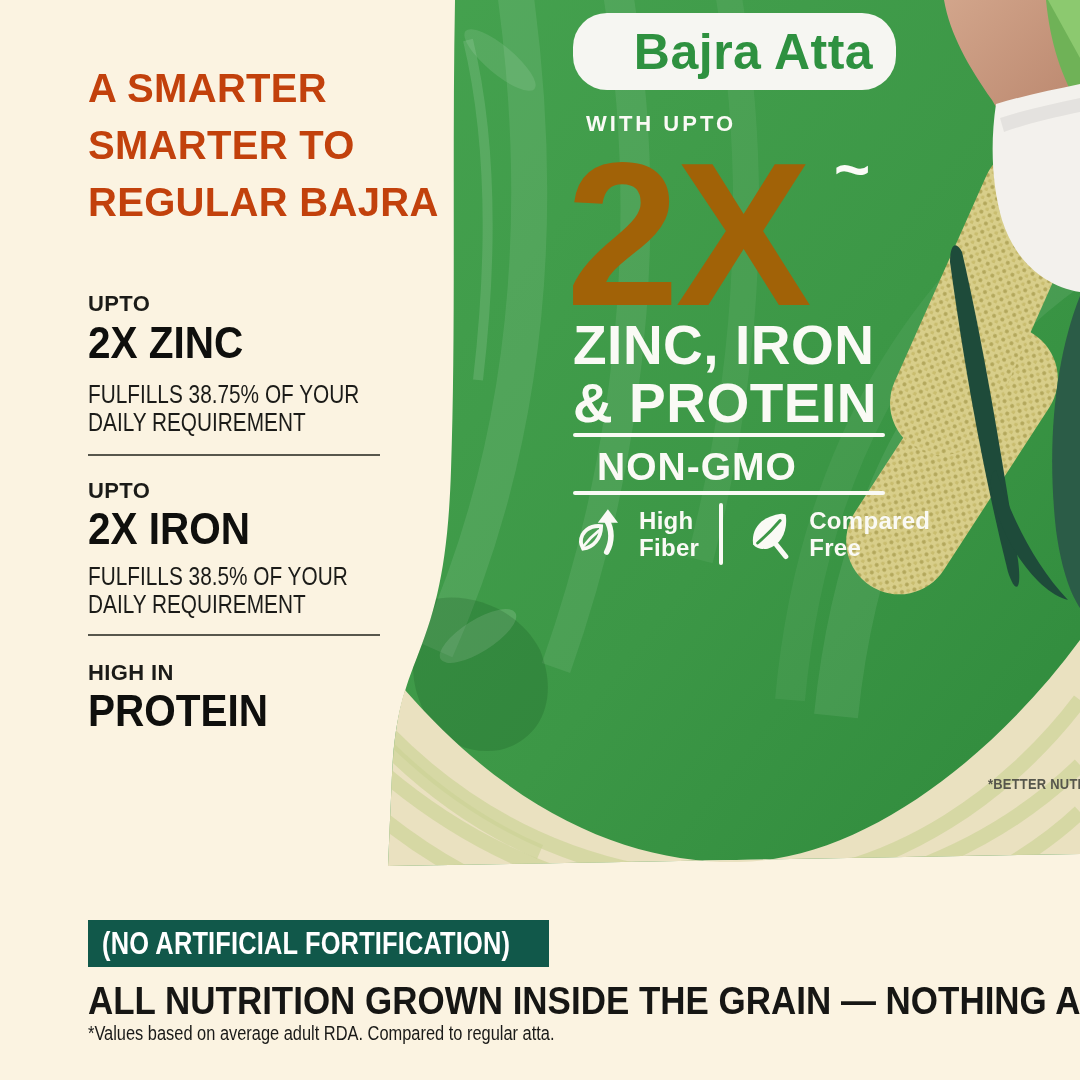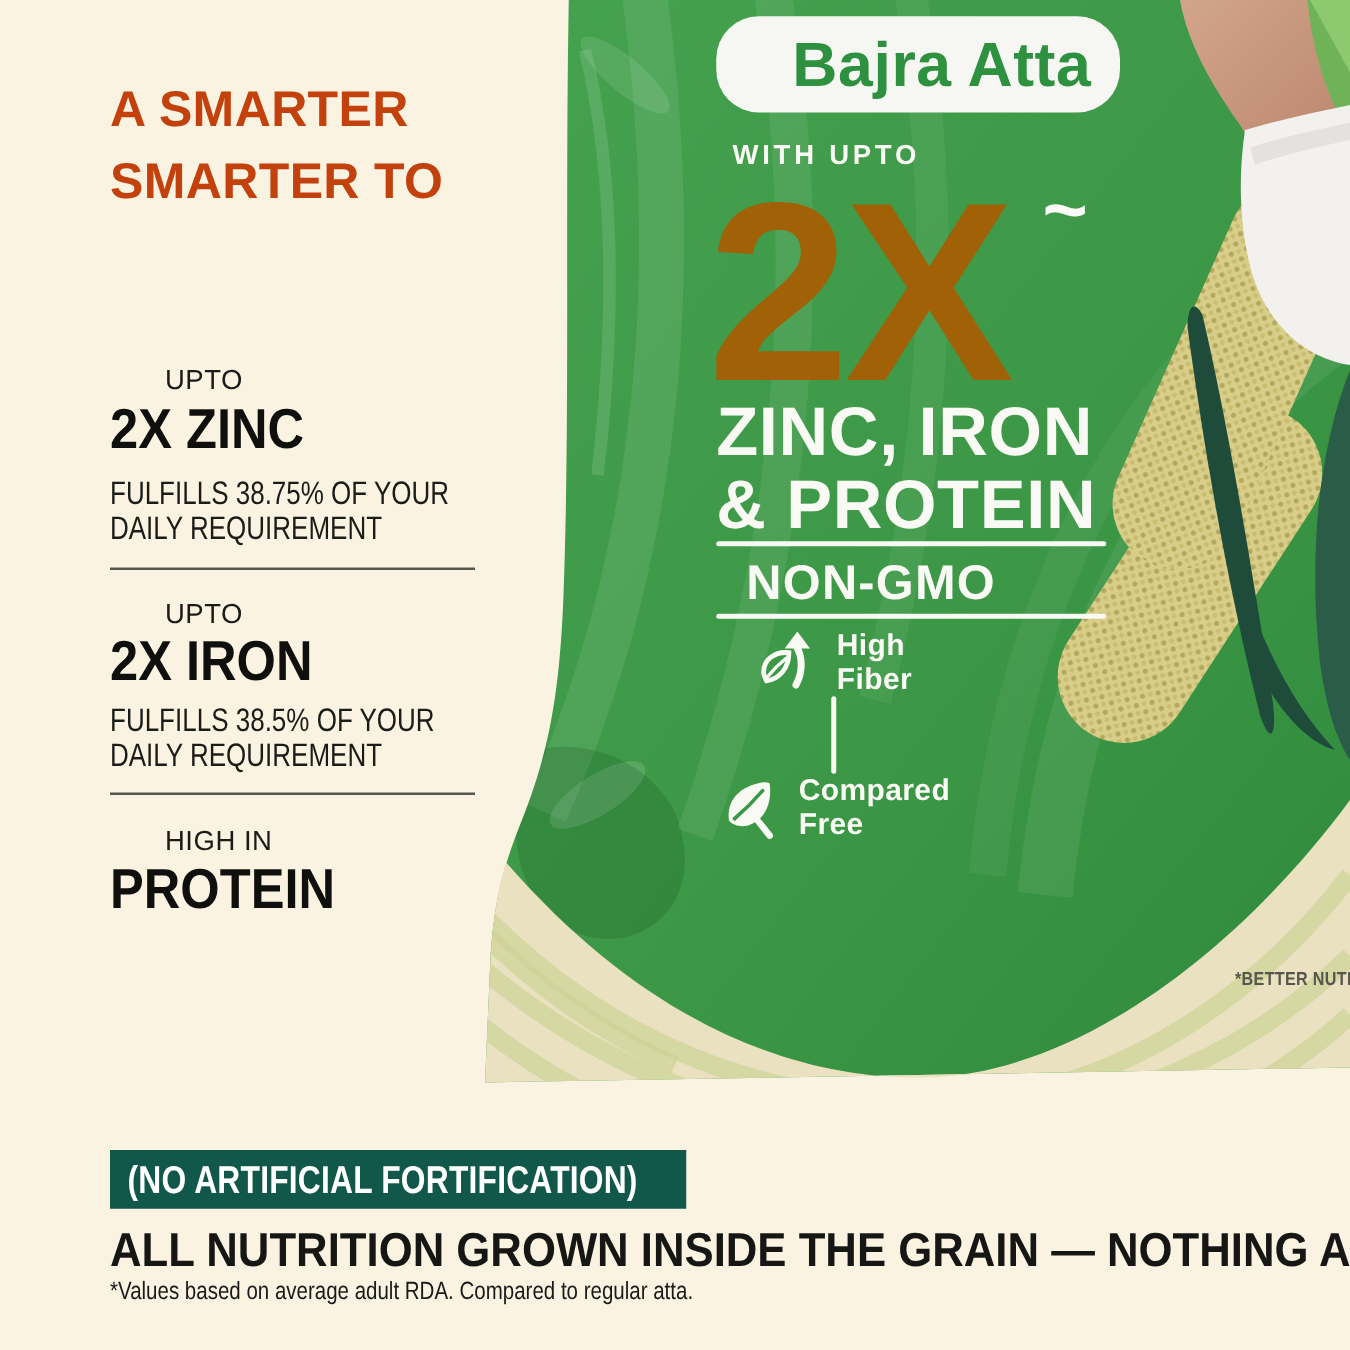--- a/index.html
+++ b/index.html
@@ -4,42 +4,42 @@
 <style>
   html,body{margin:0;padding:0;}
   body{width:1080px;height:1080px;overflow:hidden;background:#FBF3E1;
        font-family:"Liberation Sans","DejaVu Sans",sans-serif;}
   .stage{position:relative;width:1080px;height:1080px;overflow:hidden;background:#FBF3E1;}
   svg.bagart{position:absolute;left:0;top:0;width:1080px;height:1080px;}
 
   
   .h-line{position:absolute;left:88px;font-size:40px;font-weight:800;color:#c2410c;letter-spacing:.3px;line-height:1;}
   .h1{top:68px}.h2{top:125px}.h3{top:182px}
-  .kicker{position:absolute;left:88px;font-size:22px;font-weight:400;color:#1b1b18;letter-spacing:.4px;line-height:1;margin-left:44px;}
+  .kicker{position:absolute;left:88px;font-size:22px;font-weight:700;color:#1b1b18;letter-spacing:.4px;line-height:1;}
   .btitle{position:absolute;left:88px;font-size:45px;font-weight:800;color:#0f0f0d;line-height:1;transform:scaleX(.9);transform-origin:left;white-space:nowrap;}
   .bdesc{position:absolute;left:88px;font-size:26px;font-weight:500;color:#1b1b18;line-height:1;transform:scaleX(.8);transform-origin:left;white-space:nowrap;}
   .k1{top:293px}.t1{top:320px}.d1a{top:381px}.d1b{top:409px}
   .k2{top:480px}.t2{top:506px}.d2a{top:563px}.d2b{top:591px}
   .k3{top:662px}.t3{top:688px}
   .hdivider{position:absolute;left:88px;width:292px;height:2px;background:#57564c;}
   .hd1{top:454px}.hd2{top:634px}
 
   
   .pill{position:absolute;left:573px;top:13px;width:323px;height:77px;background:#F6F6F2;border-radius:34px;
         display:flex;align-items:center;justify-content:center;}
   .pill span{font-size:50px;font-weight:800;color:#2E9140;letter-spacing:.5px;margin-left:38px;}
   .with-upto{position:absolute;left:586px;top:113px;font-size:22px;font-weight:700;color:#FAFAF5;letter-spacing:3px;line-height:1;}
   .big2x{position:absolute;left:566px;top:132px;font-size:204px;font-weight:800;color:#a16207;line-height:1;letter-spacing:-4px;}
   .tilde2x{position:absolute;left:834px;top:138px;font-size:62px;font-weight:700;color:#FBFBF7;line-height:1;}
   .claim{position:absolute;left:573px;font-size:55px;font-weight:800;color:#FAFAF5;line-height:1;letter-spacing:.5px;white-space:nowrap;}
   .c0{top:318px}.c1{top:376px}
   .wdiv{position:absolute;left:573px;width:312px;height:4px;background:#FAFAF5;border-radius:2px;}
   .wd1{top:433px}.wd2{top:491px}
   .nongmo{position:absolute;left:573px;top:447px;font-size:39px;font-weight:800;color:#FAFAF5;letter-spacing:1px;line-height:1;margin-left:24px;}
-  .badges{position:absolute;left:573px;top:503px;display:flex;align-items:center;color:#FAFAF5;flex-direction:column;}
+  .badges{position:absolute;left:573px;top:503px;display:flex;align-items:center;color:#FAFAF5;}
   .badge{display:flex;align-items:center;}
   .badge svg{width:54px;height:54px;margin-right:12px;}
   .blabel{font-size:24px;font-weight:800;line-height:27px;letter-spacing:.3px;}
   .vdiv{width:4px;height:62px;background:#FAFAF5;border-radius:2px;margin:0 20px;}
   .footnote{position:absolute;left:988px;top:776px;font-size:15px;font-weight:700;color:#56564C;
             letter-spacing:.3px;transform:scaleX(.86);transform-origin:left;white-space:nowrap;line-height:1;}
 
   
   .bar{position:absolute;left:88px;top:920px;width:461px;height:47px;background:#11584A;display:flex;align-items:center;padding:0;}
   .bar span{display:block;margin-left:14px;font-size:31px;font-weight:800;color:#FFFFFF;letter-spacing:.2px;
@@ -118,20 +118,21 @@
       <path d="M1014,0 L1080,0 L1080,118 Z" fill="#6FB257"></path>
       <path d="M1048,0 L1080,0 L1080,58 Z" fill="#8CC96F"></path>
       <path d="M944,0 L1046,0 C1050,42 1062,80 1080,106 L1080,132 C1038,140 1006,126 992,100 C968,66 950,34 944,0 Z" fill="url(#gSkin)"></path>
       <path d="M996,104 C1022,96 1052,90 1080,84 L1080,292 C1042,286 1014,258 1002,220 C992,186 990,144 996,104 Z" fill="#F3F1ED"></path>
       <path d="M1000,118 C1024,110 1052,104 1080,98 L1080,112 C1052,118 1026,124 1004,132 Z" fill="rgba(0,0,0,0.06)"></path>
     </g>
   </svg>
 
   <div class="h-line h1">A SMARTER</div>
   <div class="h-line h2">SMARTER TO</div>
+  <div class="h-line h3">REGULAR BAJRA</div>
 
   <div class="kicker k1">UPTO</div>
   <div class="btitle t1">2X ZINC</div>
   <div class="bdesc d1a">FULFILLS 38.75% OF YOUR</div>
   <div class="bdesc d1b">DAILY REQUIREMENT</div>
   <div class="hdivider hd1"></div>
 
   <div class="kicker k2">UPTO</div>
   <div class="btitle t2">2X IRON</div>
   <div class="bdesc d2a">FULFILLS 38.5% OF YOUR</div>

